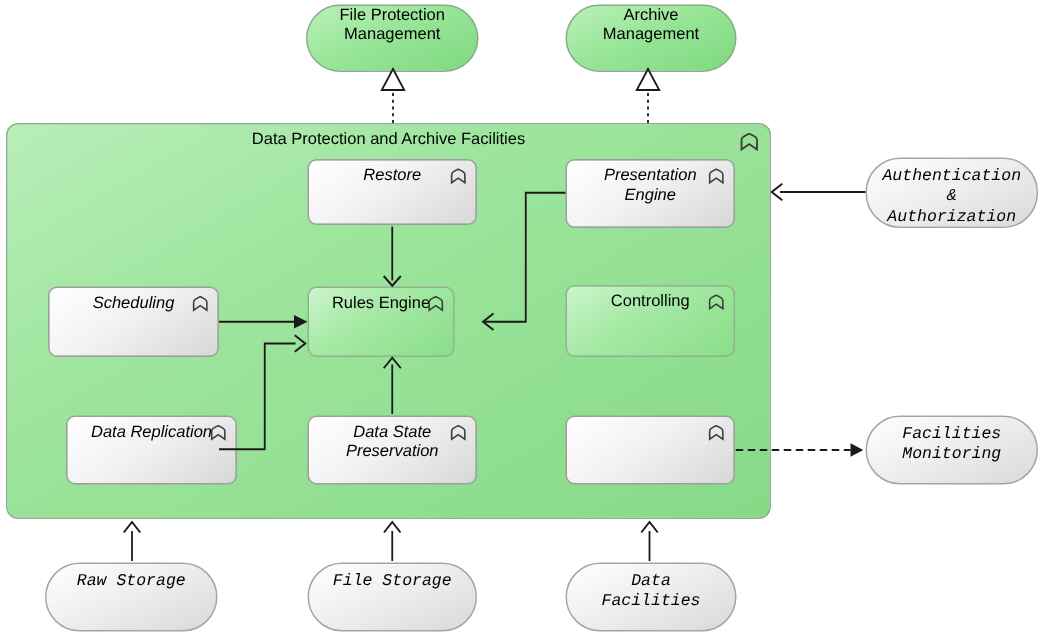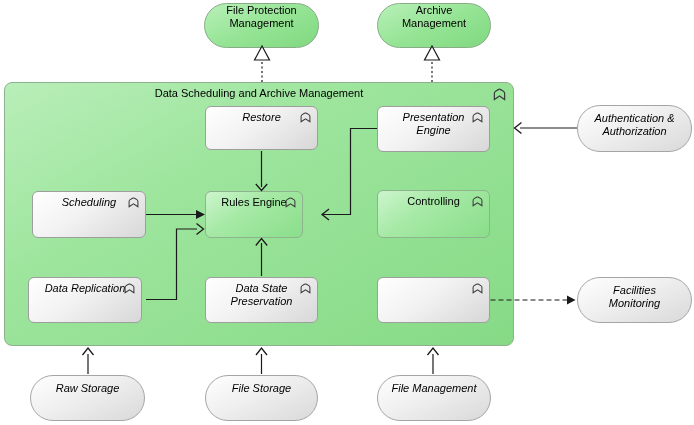--- a/index.html
+++ b/index.html
@@ -8,56 +8,56 @@
     font-family:"Liberation Sans", sans-serif;color:#000;
   }
   .node{position:absolute;box-sizing:border-box;font-size:11px;text-align:center;}
   .label{display:block;padding:0 10px;white-space:pre-line;line-height:1.22;color:#000;}
   .box .label{margin-top:4px;}
   .stadium .label{margin-top:6px;}
   .italic .label{font-style:italic;}
   .box{border:1px solid #9e9e9e;border-radius:6px;}
   .gray{background:linear-gradient(145deg,#ffffff 0%,#f2f2f2 45%,#d7d7d7 100%);border-color:#9e9e9e;}
   .green-box{background:linear-gradient(145deg,#cdf5cd 0%,#a6e9a6 40%,#8ade8a 100%);border-color:#8fb28f;}
-  .stadium{border:1px solid #a5a5a5;border-radius:23px;}
+  .stadium{border:1px solid #a5a5a5;border-radius:23px;font-family:Liberation Mono, monospace;}
   .gray.stadium{background:linear-gradient(155deg,#ffffff 0%,#efefef 45%,#d9d9d9 100%);}
   .green-stadium{background:linear-gradient(155deg,#b9f0b9 0%,#95e495 50%,#80d980 100%);border:1px solid #86ad86;border-radius:23px;}
   .group{
     position:absolute;left:4px;top:82px;width:510px;height:264px;
     background:linear-gradient(150deg,#b9eeb9 0%,#9ee59e 35%,#86da86 100%);
     border:1px solid #8cb18c;border-radius:8px;box-sizing:border-box;
   }
   .group-title{position:absolute;top:4px;left:0;width:100%;text-align:center;font-size:11px;color:#000;}
   .icon{position:absolute;top:4px;right:5px;}
   .group-icon{position:absolute;top:4px;right:6px;}
   
   #n-dpm   {left:204px;top:3px;  width:115px;height:45px;}
   #n-am    {left:377px;top:3px;  width:114px;height:45px;}
   #n-restore{left:205px;top:106px;width:113px;height:44px;}
   #n-pres  {left:377px;top:106px;width:113px;height:46px;}
   #n-sched {left:32px; top:191px;width:114px;height:47px;}
   #n-rules {left:205px;top:191px;width:98px;height:47px;}
   #n-ctrl  {left:377px;top:190px;width:113px;height:48px;}
-  #n-repl  {left:28px; top:277px;width:114px;height:46px;}
+  #n-repl  {left:44px; top:277px;width:114px;height:46px;}
   #n-dsp   {left:205px;top:277px;width:113px;height:46px;}
   #n-log   {left:377px;top:277px;width:113px;height:46px;}
   #n-auth  {left:577px;top:105px;width:115px;height:47px;}
   #n-fac   {left:577px;top:277px;width:115px;height:46px;}
   #n-raw   {left:30px; top:375px;width:115px;height:46px;}
   #n-file  {left:205px;top:375px;width:113px;height:46px;}
   #n-dm    {left:377px;top:375px;width:114px;height:46px;}
   .edges{position:absolute;left:0;top:0;pointer-events:none;}
 </style>
 </head>
 <body>
 
 <div class="canvas">
 
   <div class="group">
-    <span class="group-title">Data Scheduling and Archive Management</span>
+    <span class="group-title">Data Protection and Archive Facilities</span>
     <svg class="group-icon" width="15" height="14" viewBox="0 0 16 15">
       <path d="M2.5 13.5 L2.5 6.8 Q2.5 5.3 3.8 4.5 L6.7 2.8 Q8 2 9.3 2.8 L12.2 4.5 Q13.5 5.3 13.5 6.8 L13.5 13.5 L8 9.7 Z" fill="none" stroke="#3c3c3c" stroke-width="1.3"></path>
     </svg>
   </div>
 
   <div class="node green-stadium" id="n-dpm">
     <span class="label">File Protection
 Management</span>
   </div>
   <div class="node green-stadium" id="n-am">
@@ -121,21 +121,21 @@
   <div class="node stadium gray italic" id="n-fac">
     <span class="label">Facilities Monitoring</span>
   </div>
   <div class="node stadium gray italic" id="n-raw">
     <span class="label">Raw Storage</span>
   </div>
   <div class="node stadium gray italic" id="n-file">
     <span class="label">File Storage</span>
   </div>
   <div class="node stadium gray italic" id="n-dm">
-    <span class="label">File Management</span>
+    <span class="label">Data Facilities</span>
   </div>
 
   <svg class="edges" width="694" height="425" viewBox="0 0 694 425">
     <g stroke="#1a1a1a" stroke-width="1.2" fill="none">
 
       <g>
         <path d="M262 82 L262 60.5" stroke-dasharray="2 2.5"></path>
         <polygon points="262,46 254.5,60 269.5,60" fill="#ffffff" stroke="#1a1a1a"></polygon>
       </g>
 

